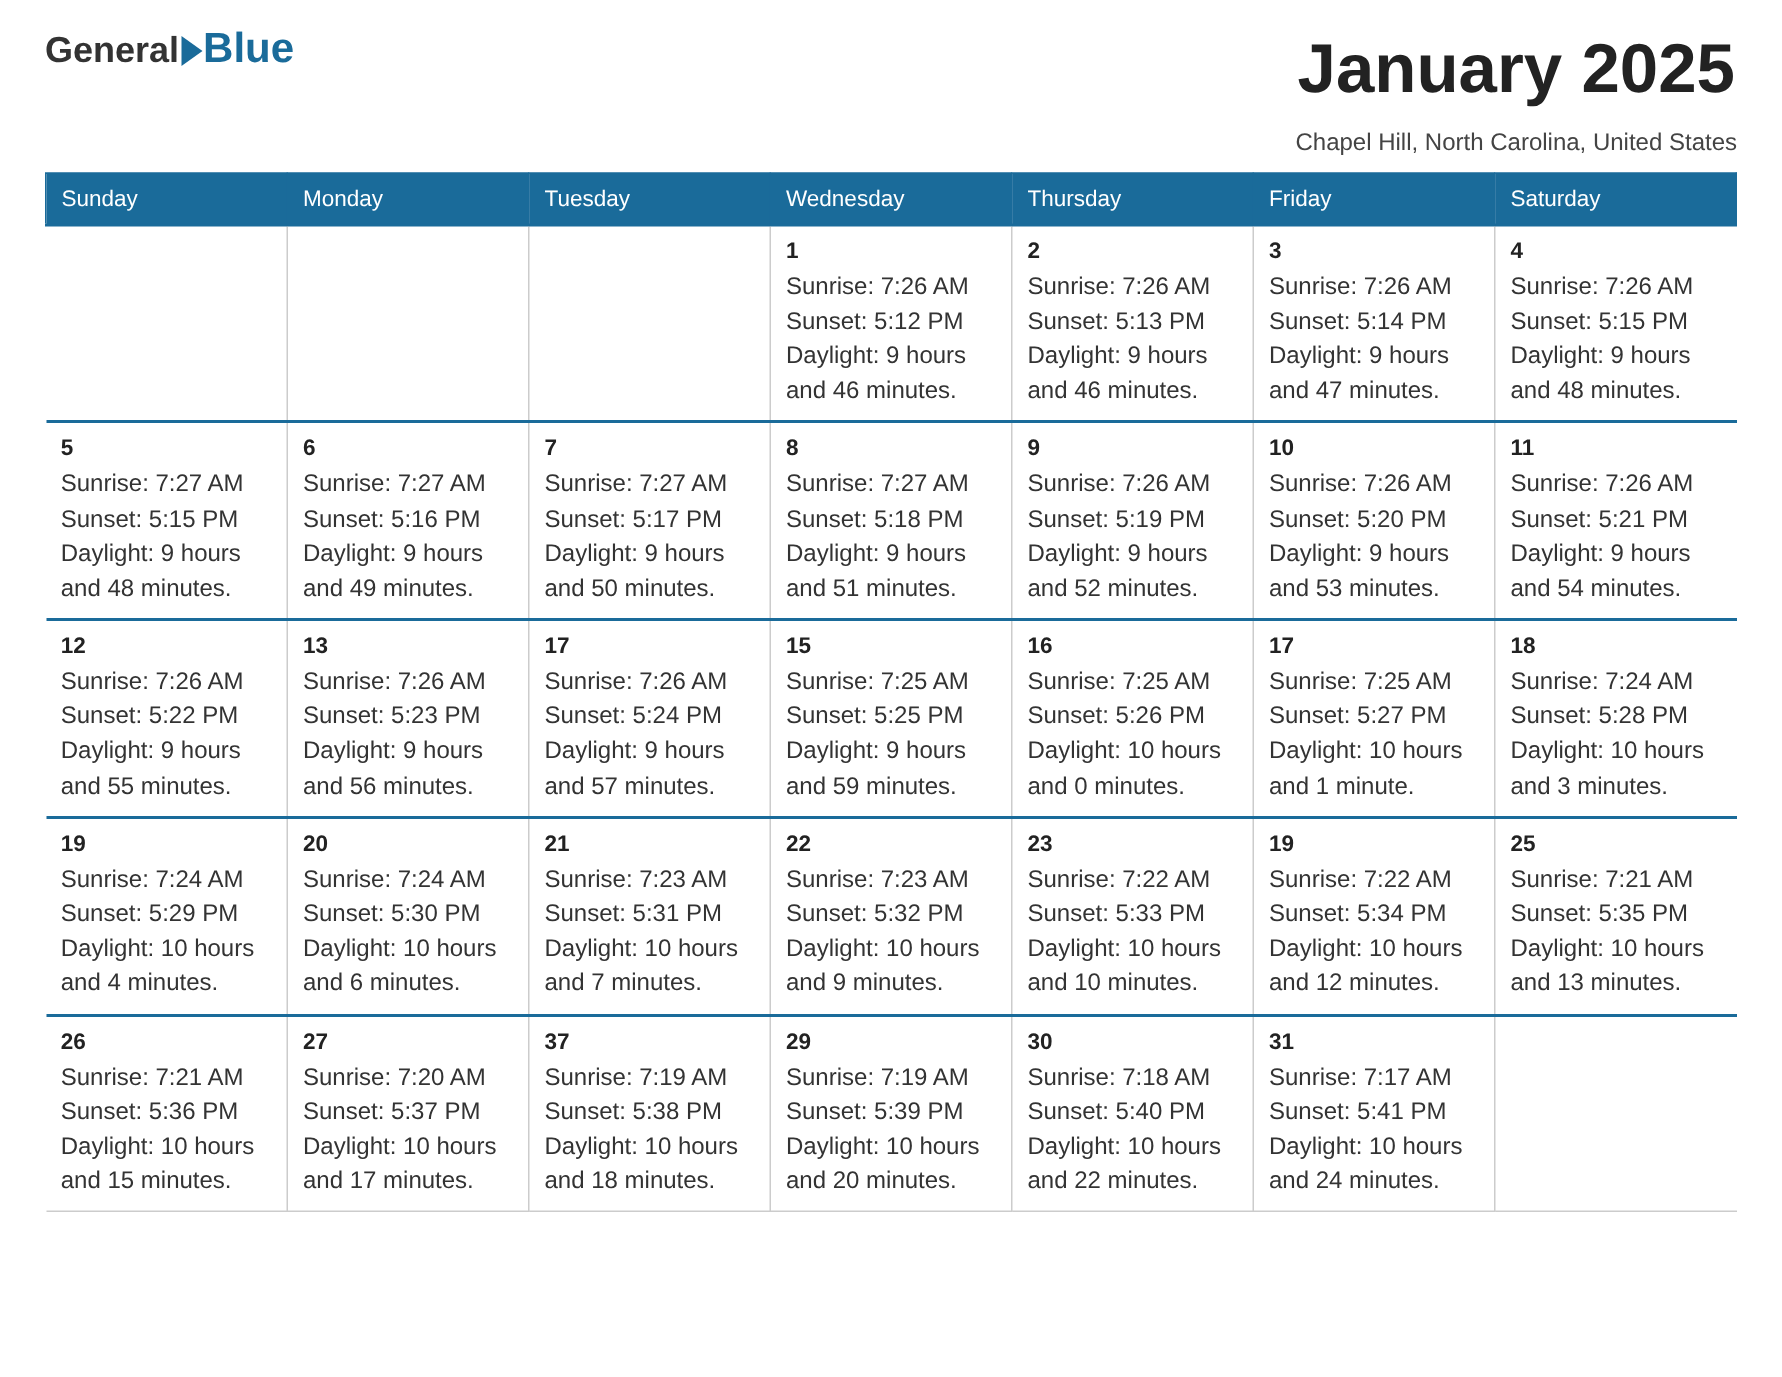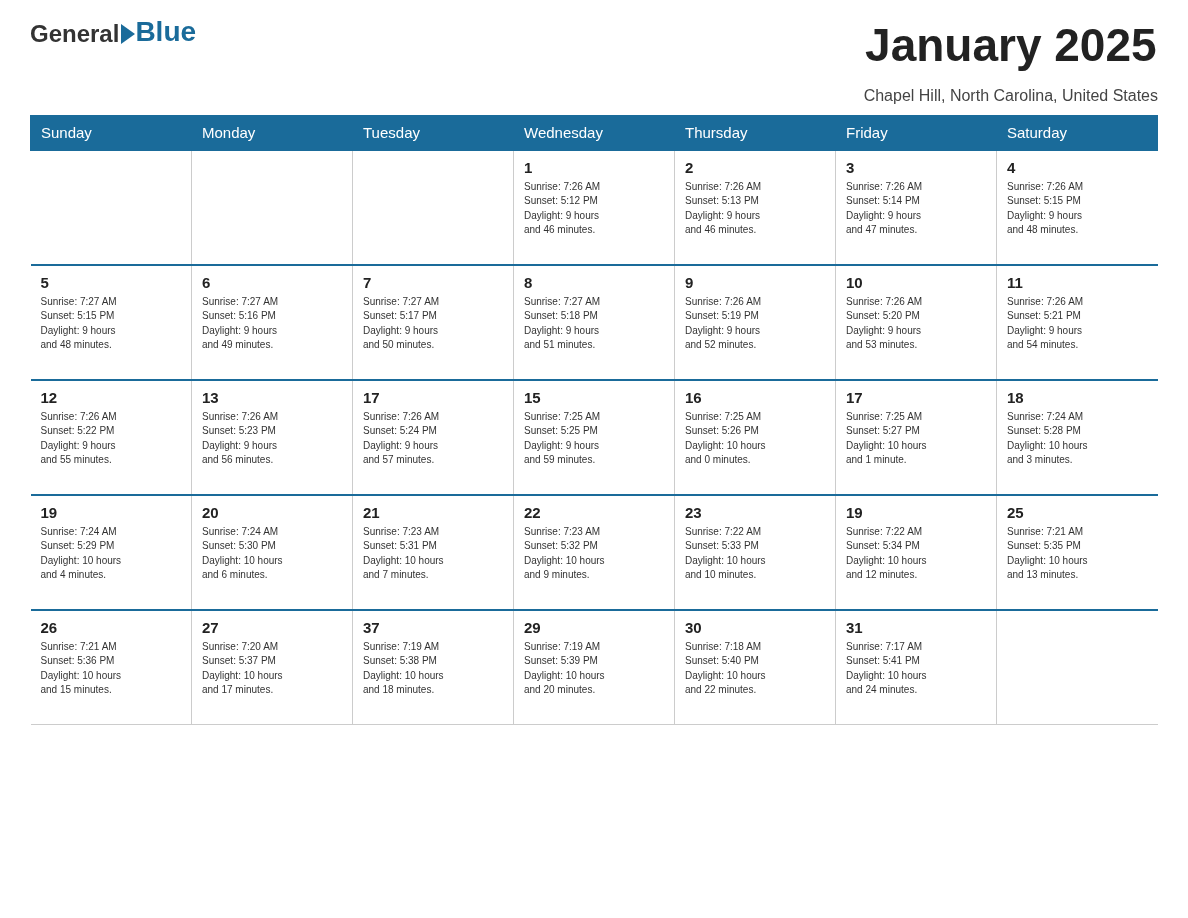--- a/index.html
+++ b/index.html
@@ -65,21 +65,21 @@
       border-right: none;
     }
     .day-num {
       font-size: 15px;
       font-weight: bold;
       color: #222;
       display: block;
       margin-bottom: 4px;
     }
     .day-info {
-      font-size: 10px;
+      font-size: 16px;
       color: #333;
       line-height: 1.45;
     }
     .empty-cell {
       background: #fff;
     }
 
     
     .logo-container {
       display: flex;

